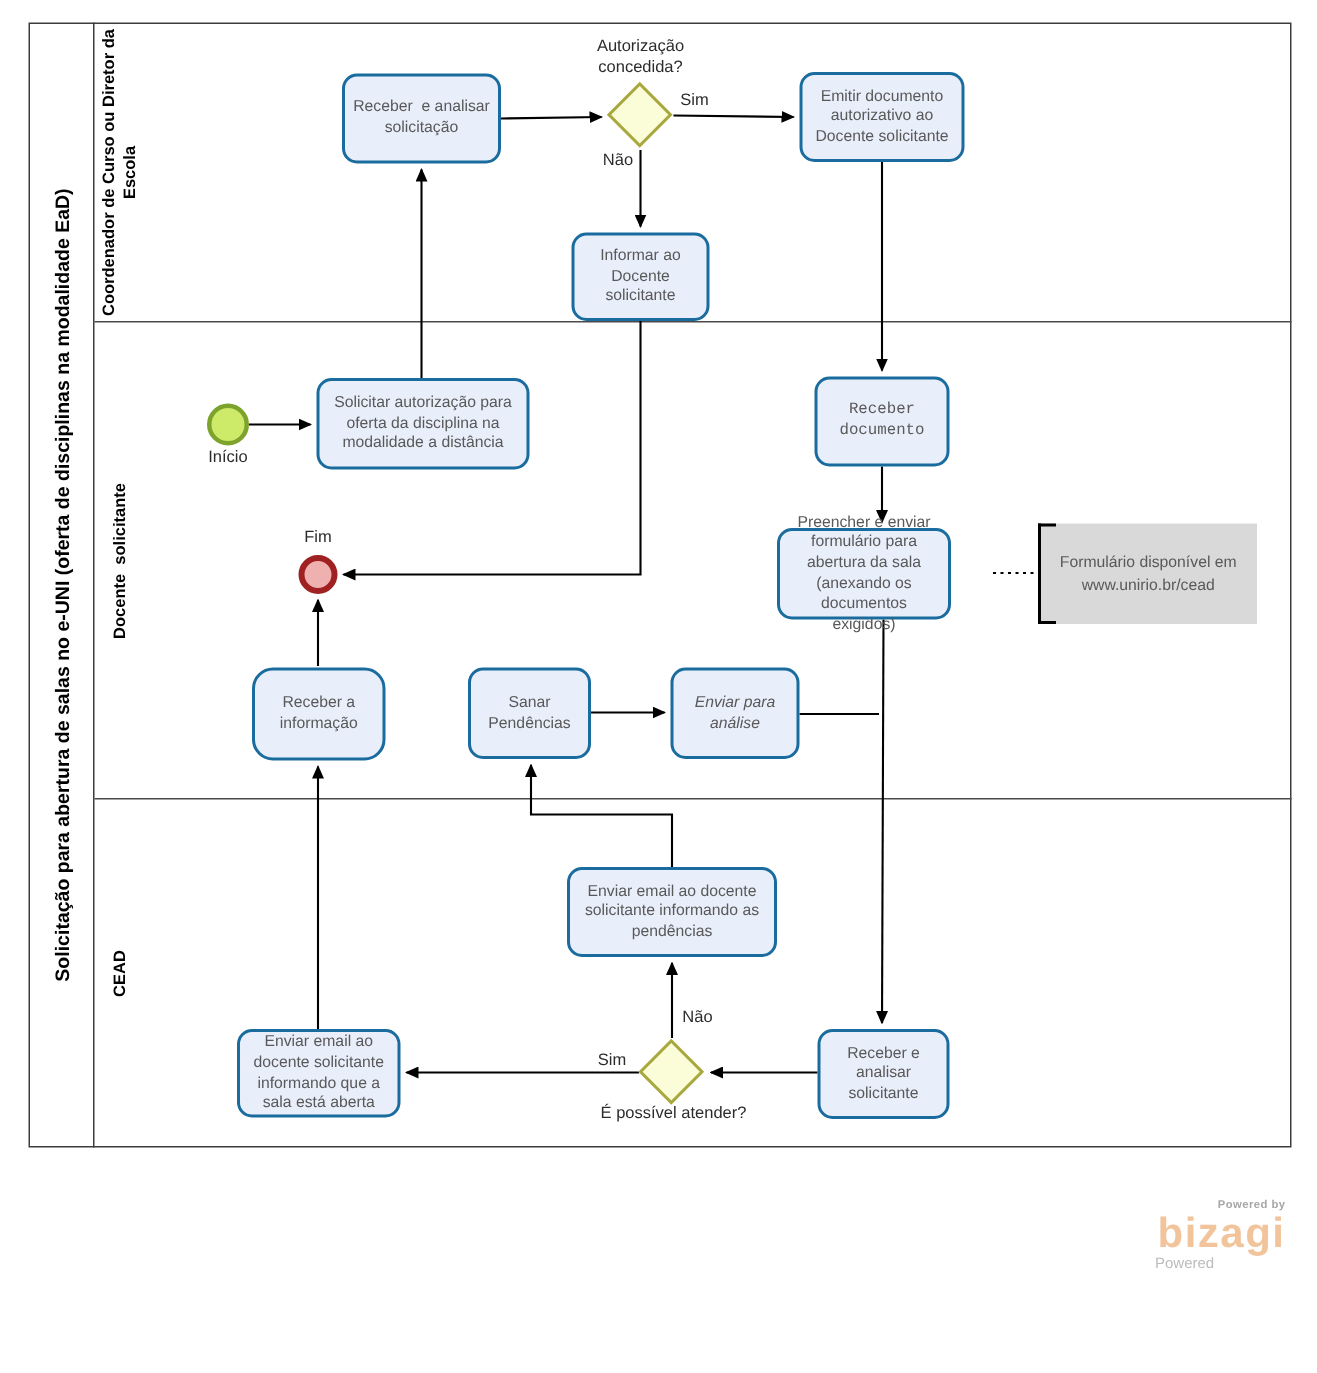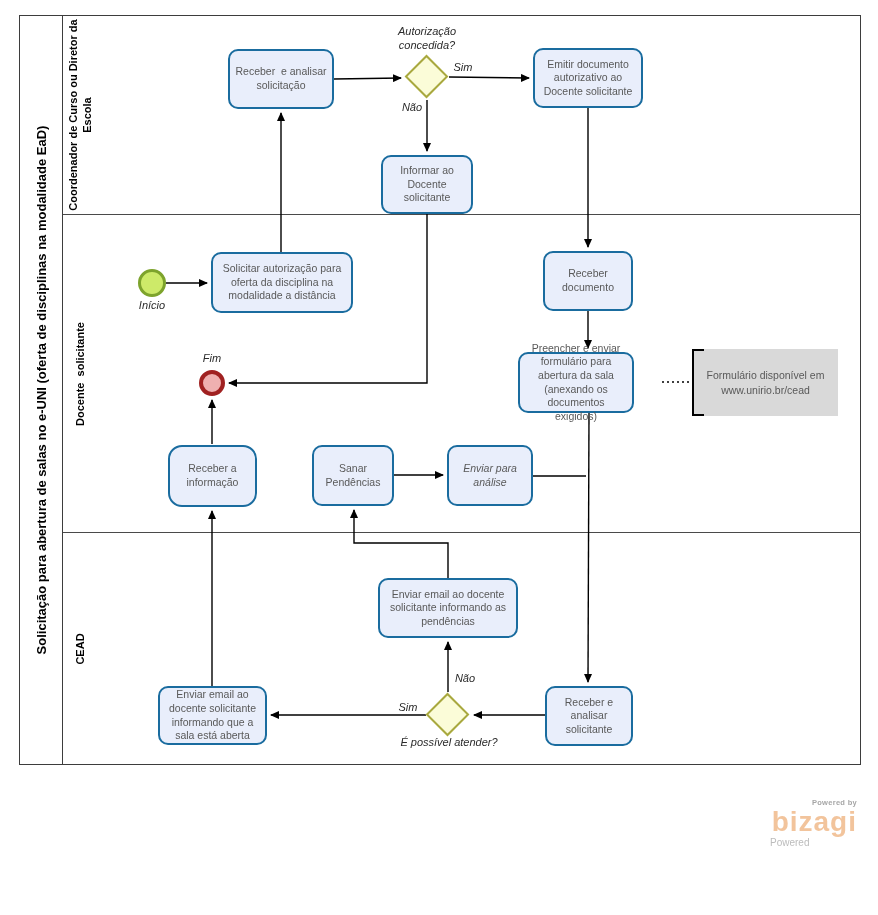--- a/index.html
+++ b/index.html
@@ -23,21 +23,21 @@
   .gw{position:absolute;width:44px;height:44px;}
   .gw-diamond{position:absolute;left:6px;top:6px;width:31px;height:31px;transform:rotate(45deg);
         background:#fbfcd8;border:2px solid #a8a83f;box-sizing:border-box;}
 
   
   .event{position:absolute;border-radius:50%;box-sizing:border-box;}
   .start-ev{left:138px;top:269px;width:28px;height:28px;background:#cdea69;border:3px solid #7da32c;}
   .end-ev{left:199px;top:370px;width:26px;height:26px;background:#efb0b0;border:4px solid #a02121;}
 
   
-  .flabel{position:absolute;font-size:11px;color:#2b2b2b;text-align:center;line-height:1.25;font-style:italic;}
+  .flabel{position:absolute;font-size:11px;color:#2b2b2b;text-align:center;line-height:1.25;}
 
   
   .annotation-box{position:absolute;left:693px;top:349px;width:145px;height:67px;background:#d9d9d9;
         display:flex;align-items:center;justify-content:center;text-align:center;
         font-size:10.5px;color:#595959;line-height:1.35;padding:0 8px;box-sizing:border-box;}
   .annotation-bracket{position:absolute;left:692px;top:349px;width:12px;height:67px;box-sizing:border-box;
         border-left:2px solid #000;border-top:2px solid #000;border-bottom:2px solid #000;}
 
   
   .flows{position:absolute;left:0;top:0;pointer-events:none;}
@@ -92,21 +92,21 @@
 
   <div class="event start-ev"></div>
   <div class="flabel" style="left:126px;top:299px;width:52px;">Início</div>
   <div class="event end-ev"></div>
   <div class="flabel" style="left:197px;top:352px;width:30px;">Fim</div>
 
   <div class="task" style="left:228px;top:49px;width:106px;height:60px;">Receber  e analisar solicitação</div>
   <div class="task" style="left:533px;top:48px;width:110px;height:60px;">Emitir documento autorizativo ao Docente solicitante</div>
   <div class="task" style="left:381px;top:155px;width:92px;height:59px;">Informar ao Docente solicitante</div>
   <div class="task" style="left:211px;top:252px;width:142px;height:61px;">Solicitar autorização para oferta da disciplina na modalidade a distância</div>
-  <div class="task" style="left:543px;top:251px;width:90px;height:60px;">Receber documento</div>
+  <div class="task" style="left:543px;top:251px;width:90px;height:60px;font-family:Liberation Mono, monospace;">Receber documento</div>
   <div class="task" style="left:518px;top:352px;width:116px;height:61px;">Preencher e enviar formulário para abertura da sala (anexando os documentos exigidos)</div>
   <div class="task" style="left:168px;top:445px;width:89px;height:62px;border-radius:14px;">Receber a informação</div>
   <div class="task" style="left:312px;top:445px;width:82px;height:61px;">Sanar Pendências</div>
   <div class="task" style="left:447px;top:445px;width:86px;height:61px;font-style:italic;">Enviar para análise</div>
   <div class="task" style="left:378px;top:578px;width:140px;height:60px;">Enviar email ao docente solicitante informando as pendências</div>
   <div class="task" style="left:158px;top:686px;width:109px;height:59px;">Enviar email ao docente solicitante informando que a sala está aberta</div>
   <div class="task" style="left:545px;top:686px;width:88px;height:60px;">Receber e analisar solicitante</div>
 
   <div class="gw" style="left:405px;top:55px;">
     <div class="gw-diamond"></div>

